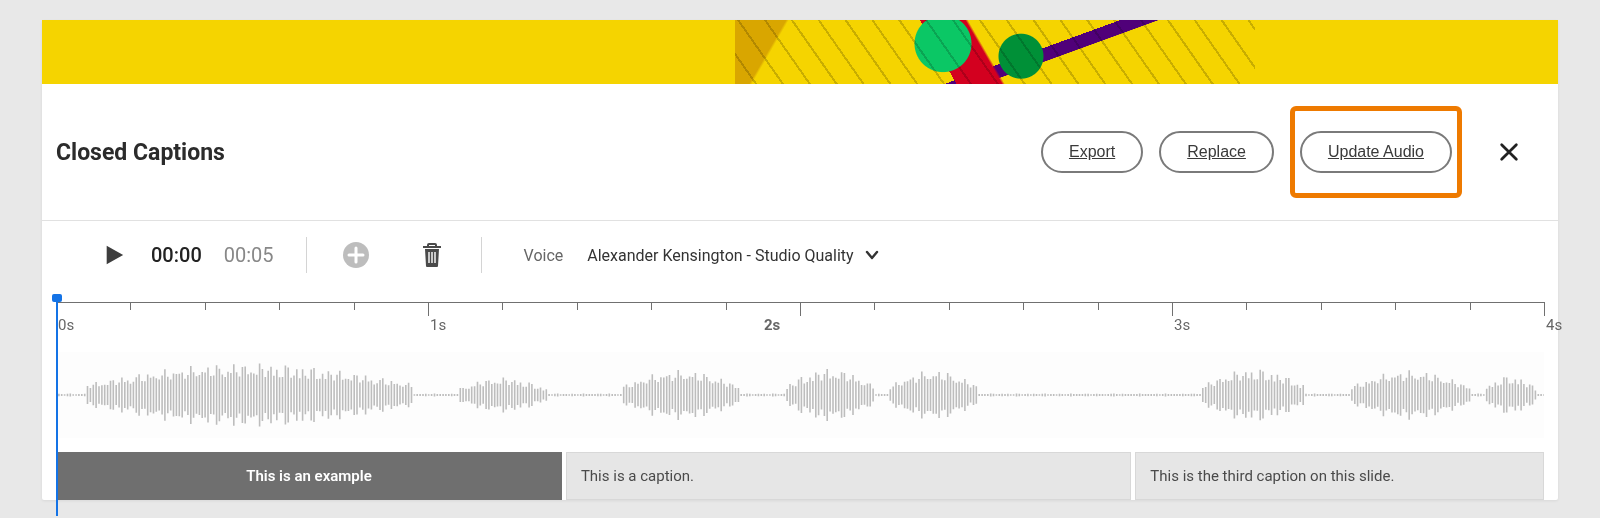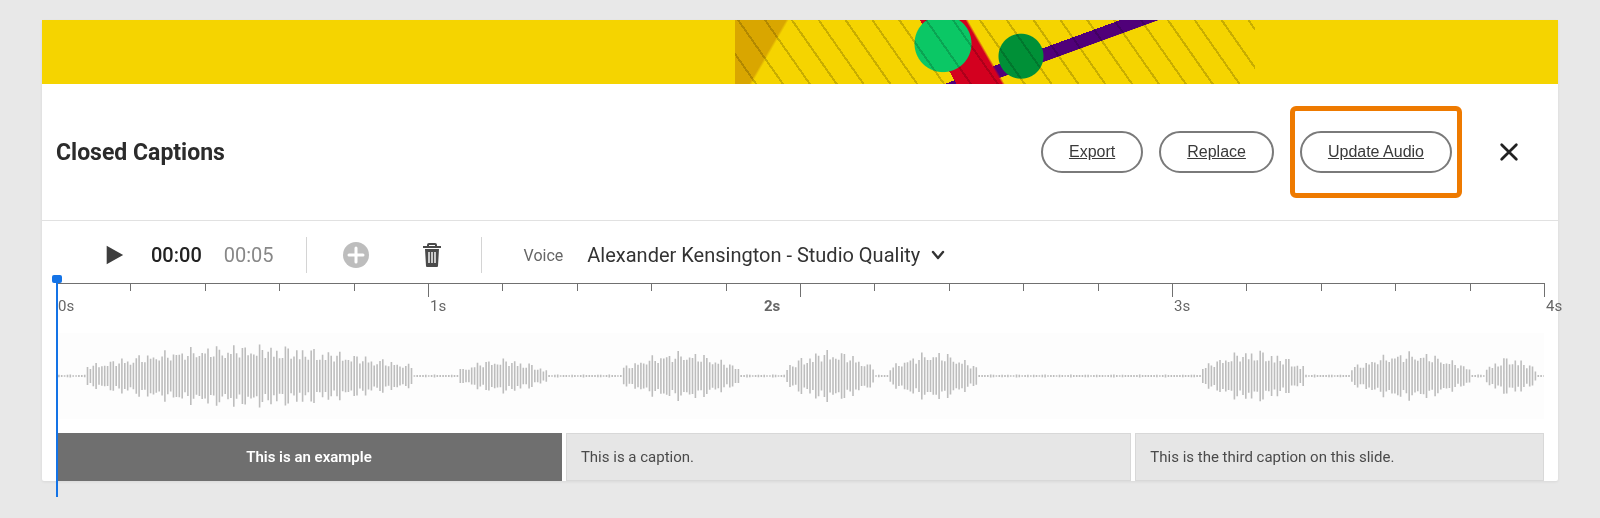--- a/index.html
+++ b/index.html
@@ -113,27 +113,27 @@
   .icon-btn {
     cursor: pointer;
     display: inline-flex;
     align-items: center;
     justify-content: center;
     width: 34px; height: 34px;
     color: #6d6d6d;
   }
   .icon-btn.add svg circle { fill: #bdbdbd; }
   .voice-label { font-size: 16px; color: #666; margin-left: 10px;}
-  .voice-value { font-size: 20px; color: #333; margin-left: 10px; cursor: pointer; display: inline-flex; align-items: center;}
+  .voice-value { font-size: 16px; color: #333; margin-left: 10px; cursor: pointer; display: inline-flex; align-items: center;}
   .voice-value svg { margin-left: 10px; }
 
   .ruler {
     position: relative;
     height: 40px;
-    margin: 0 0 0 0;
+    margin: 19px 0 0 0;
     padding: 0 12px;
   }
   .ruler-line {
     position: absolute;
     top: 0; left: 14px; right: 14px;
     height: 1px;
     background: #707070;
   }
   .tick { position: absolute; top: 0; width: 1px; background: #707070; }
   .tick.major { height: 14px; }

